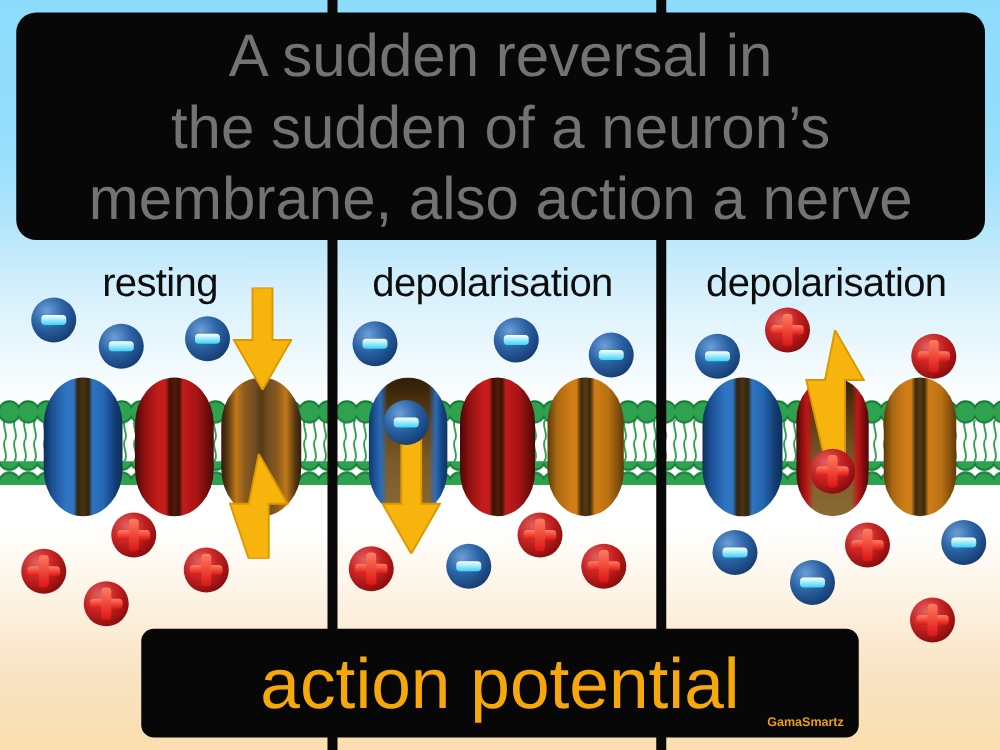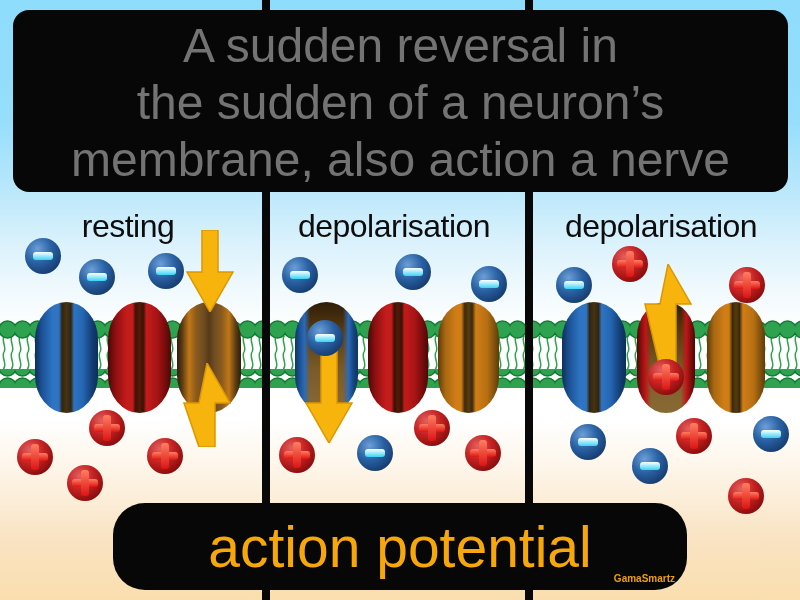--- a/index.html
+++ b/index.html
@@ -25,21 +25,21 @@
 
   .def-box{
     position:absolute;left:13px;top:10px;width:775px;height:182px;
     box-sizing:border-box;background:#070707;border-radius:16px;
     text-align:center;padding-top:7px;z-index:6;
   }
   .def-line{font-size:48px;line-height:57px;color:#737373;white-space:nowrap;}
 
   .term-box{
     position:absolute;left:113px;top:503px;width:574px;height:87px;
-    background:#070707;border-radius:32px;z-index:6;
+    background:#070707;border-radius:10px;z-index:6;
     display:flex;align-items:center;justify-content:center;
   }
   .term{font-size:57px;color:#f6a80a;white-space:nowrap;}
   .watermark{position:absolute;right:12px;bottom:6px;font-size:10px;font-weight:700;color:#ef9f00;}
 
   .channel{position:absolute;top:302px;height:111px;border-radius:32px/38px;}
   .closed-blue{background:linear-gradient(90deg,
     #0c2f5a 0%, #1b4f92 10%, #2e74c2 28%, #2e74c2 38%, #31260f 43%,
     #463313 50%, #31260f 57%, #2e74c2 62%, #2466b2 76%, #123a6e 92%, #0c2f5a 100%);}
   .closed-red{background:linear-gradient(90deg,

